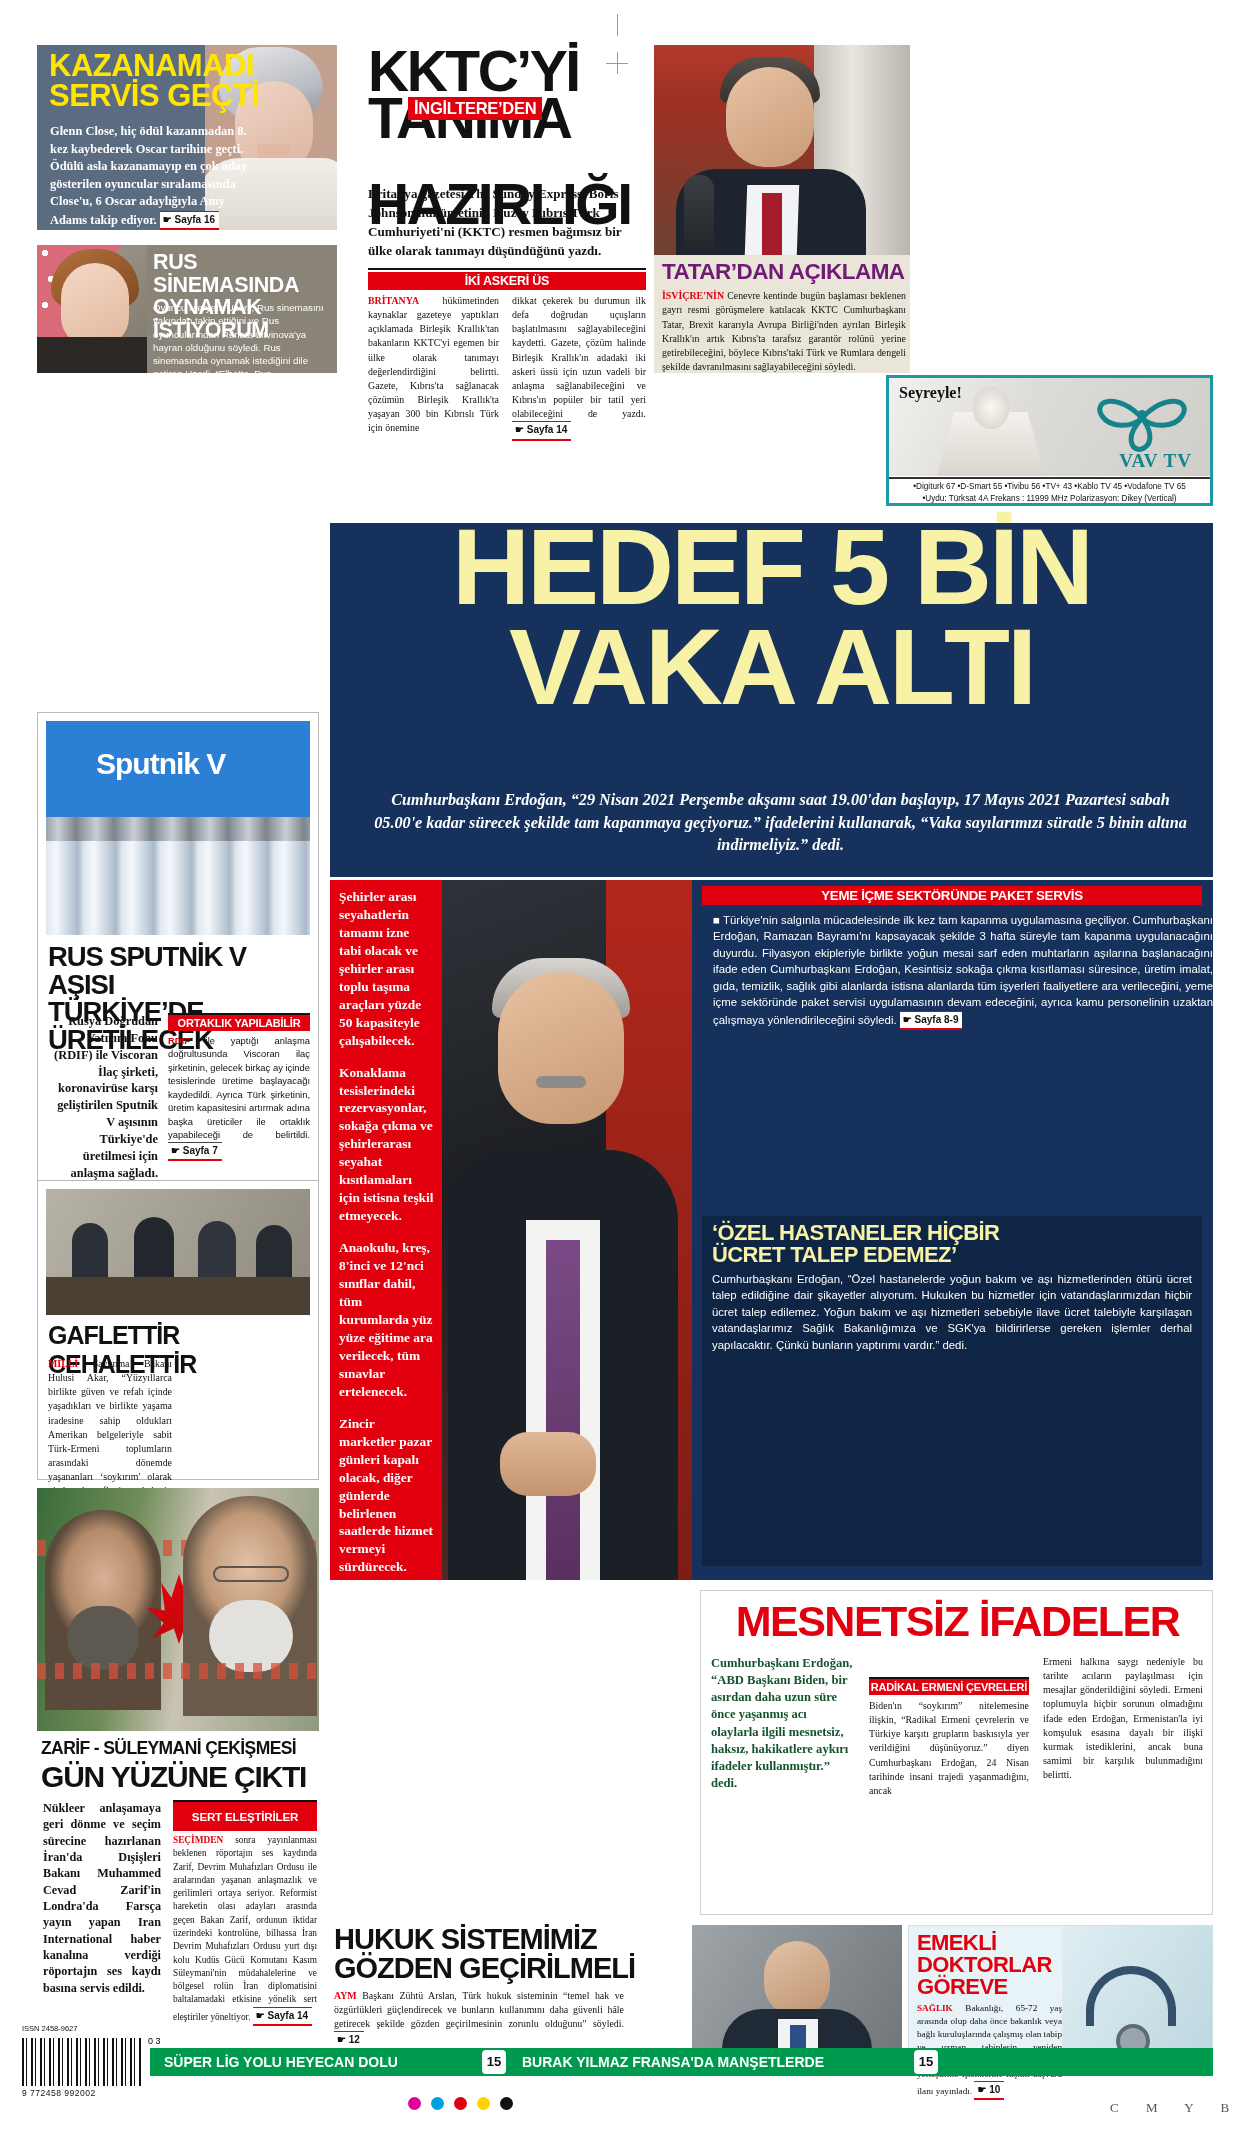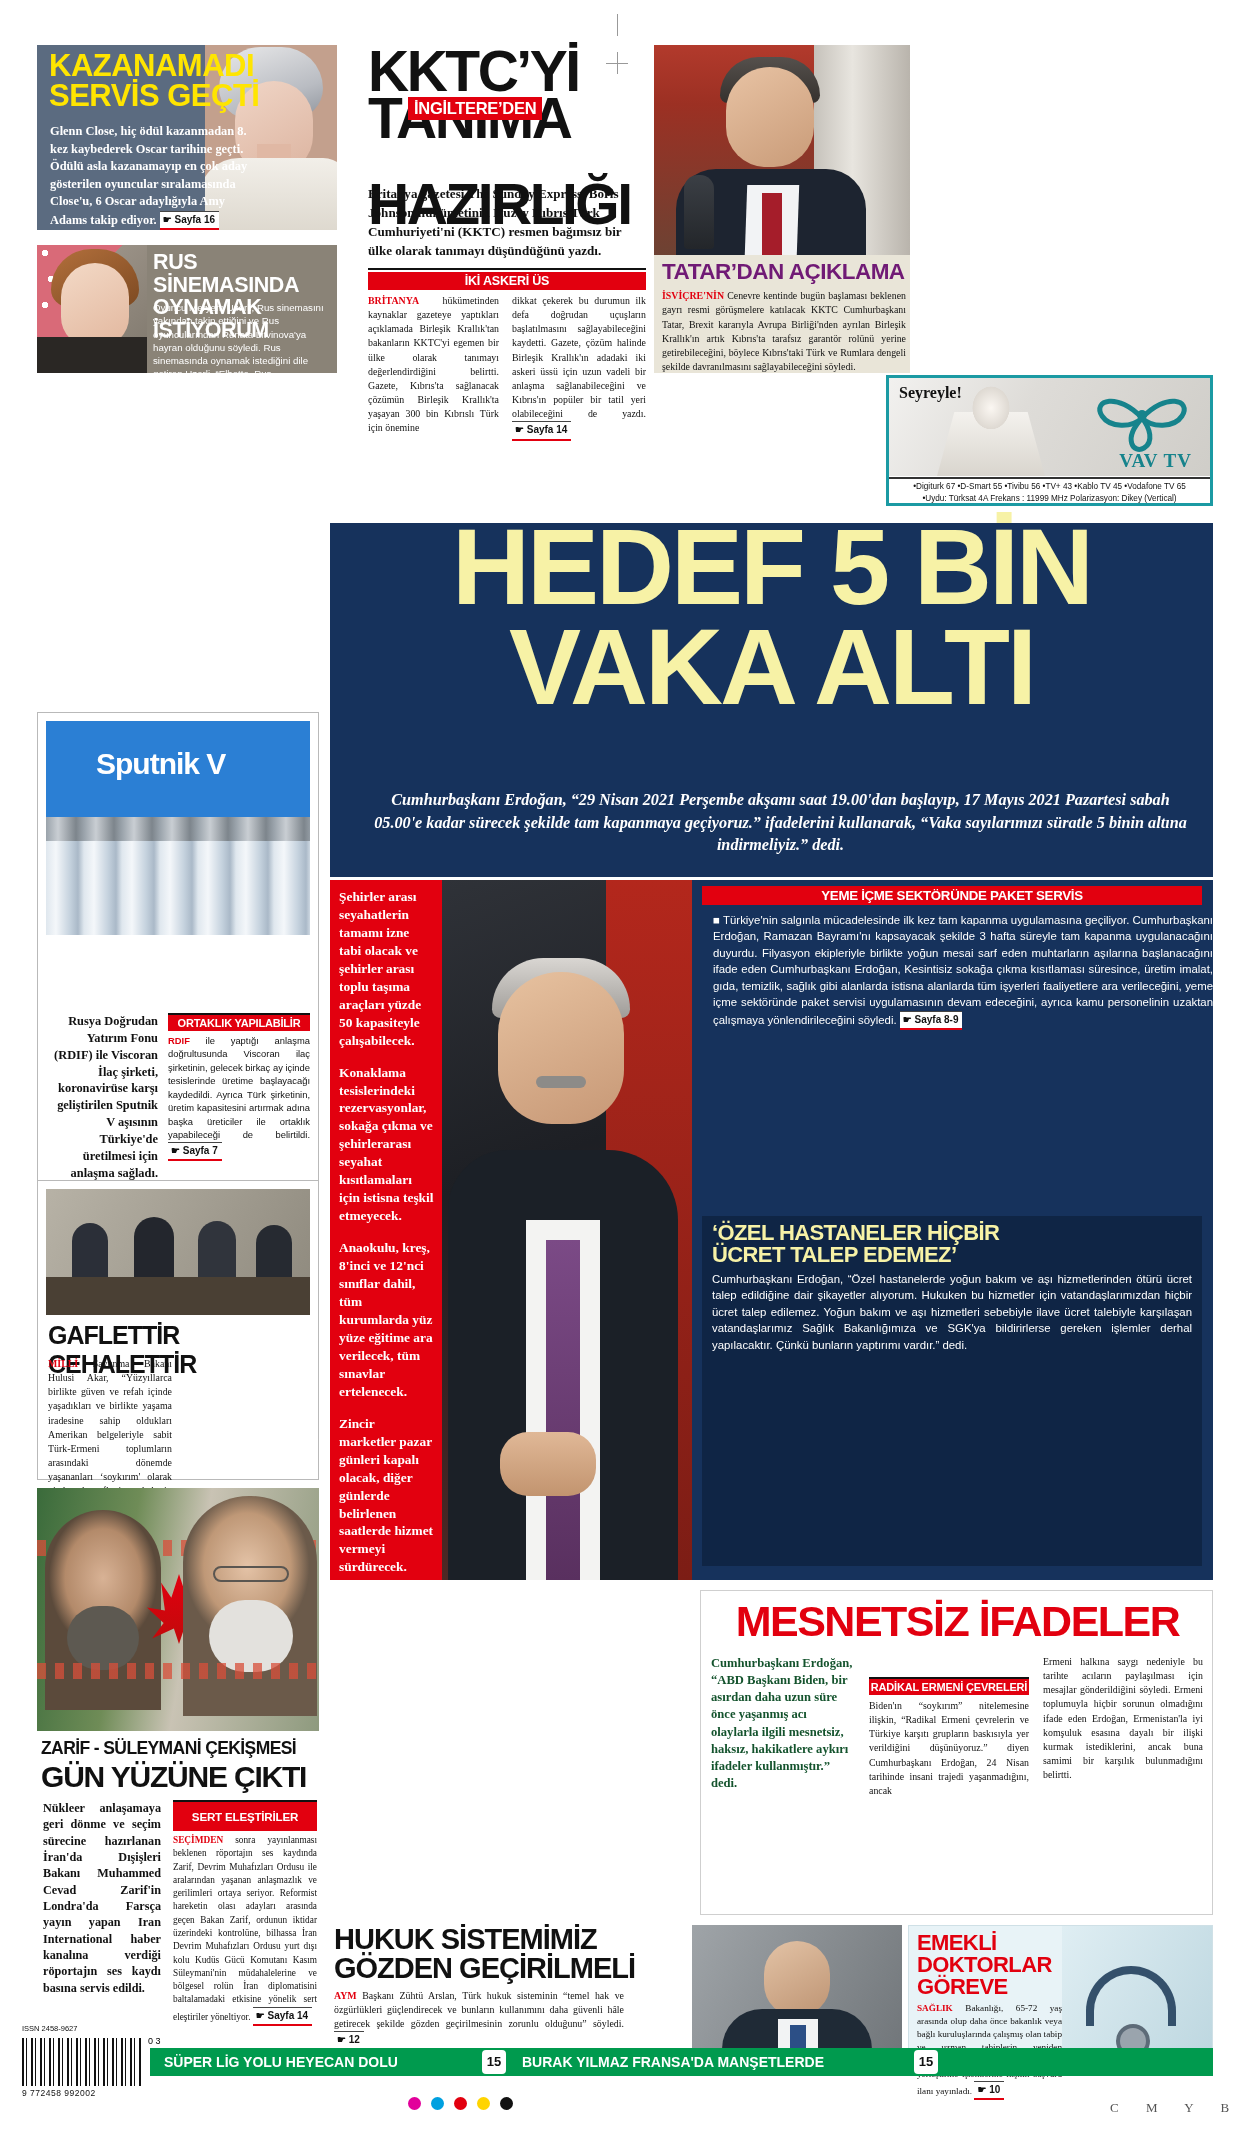--- a/index.html
+++ b/index.html
@@ -642,20 +642,24 @@
       <div>Sembol Oranı (Symbol Rate): 11.666  Mbaud FEC: 3/4</div>
     </div>
   </div>
 
   <div class="abs" id="sputnik-box">
     <div id="sputnik-photo">
       <div class="word">Sputnik V</div>
       <div class="vials"></div>
       <div class="caps"></div>
     </div>
+    <div class="sp-h1">
+      <span>RUS SPUTNİK V AŞISI</span><br>
+      <span>TÜRKİYE’DE ÜRETİLECEK</span>
+    </div>
     <div class="sp-lead">Rusya Doğrudan Yatırım Fonu (RDIF) ile Viscoran İlaç şirketi, koronavirüse karşı geliştirilen Sputnik V aşısının Türkiye'de üretilmesi için anlaşma sağladı.</div>
     <div class="sp-sub">
       <div style="border-top:2px solid #111;"></div>
       <div class="kicker-bar" style="position:relative; left:0; top:0; width:142px; font-size:11px; padding:2px 0;">ORTAKLIK YAPILABİLİR</div>
       <div class="colbody" style="position:relative; left:0; top:3px; width:142px; font-family:'Liberation Sans',sans-serif; font-size:9.4px;">
         <span class="red">RDIF</span><span> ile yaptığı anlaşma doğrultusunda Viscoran ilaç şirketinin, gelecek birkaç ay içinde tesislerinde üretime başlayacağı kaydedildi. Ayrıca Türk şirketinin, üretim kapasitesini artırmak adına başka üreticiler ile ortaklık yapabileceği de belirtildi.</span>
         <span class="jump">Sayfa 7</span>
       </div>
     </div>
   </div>

